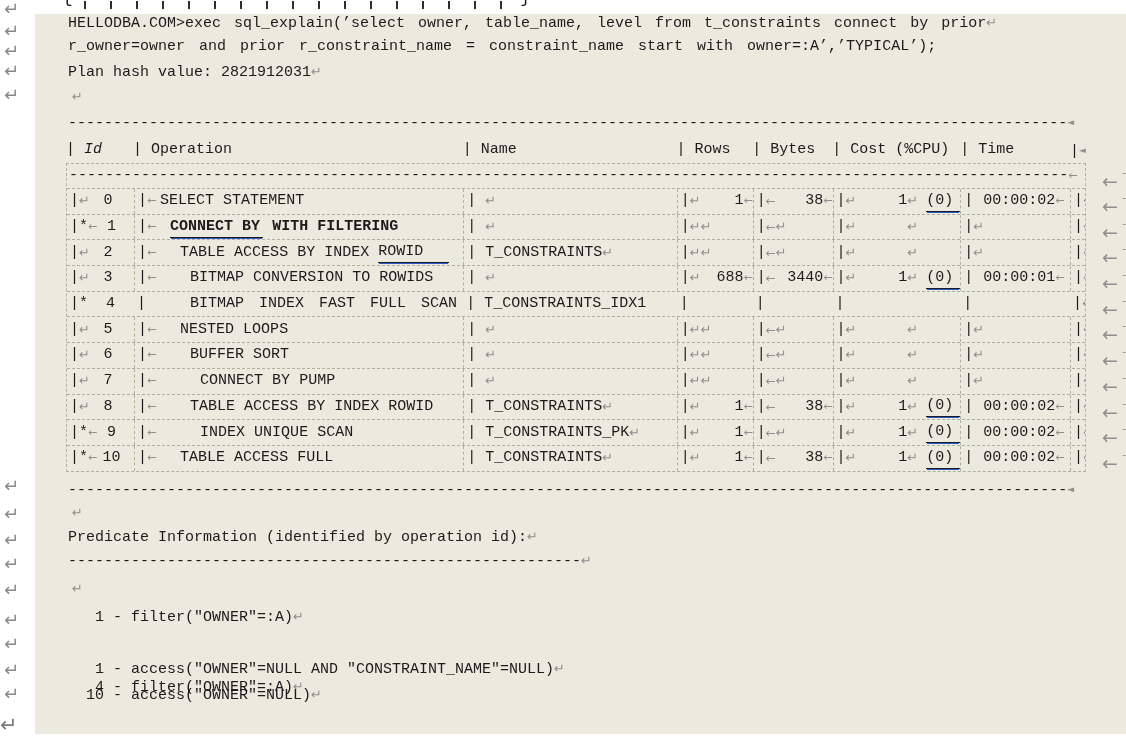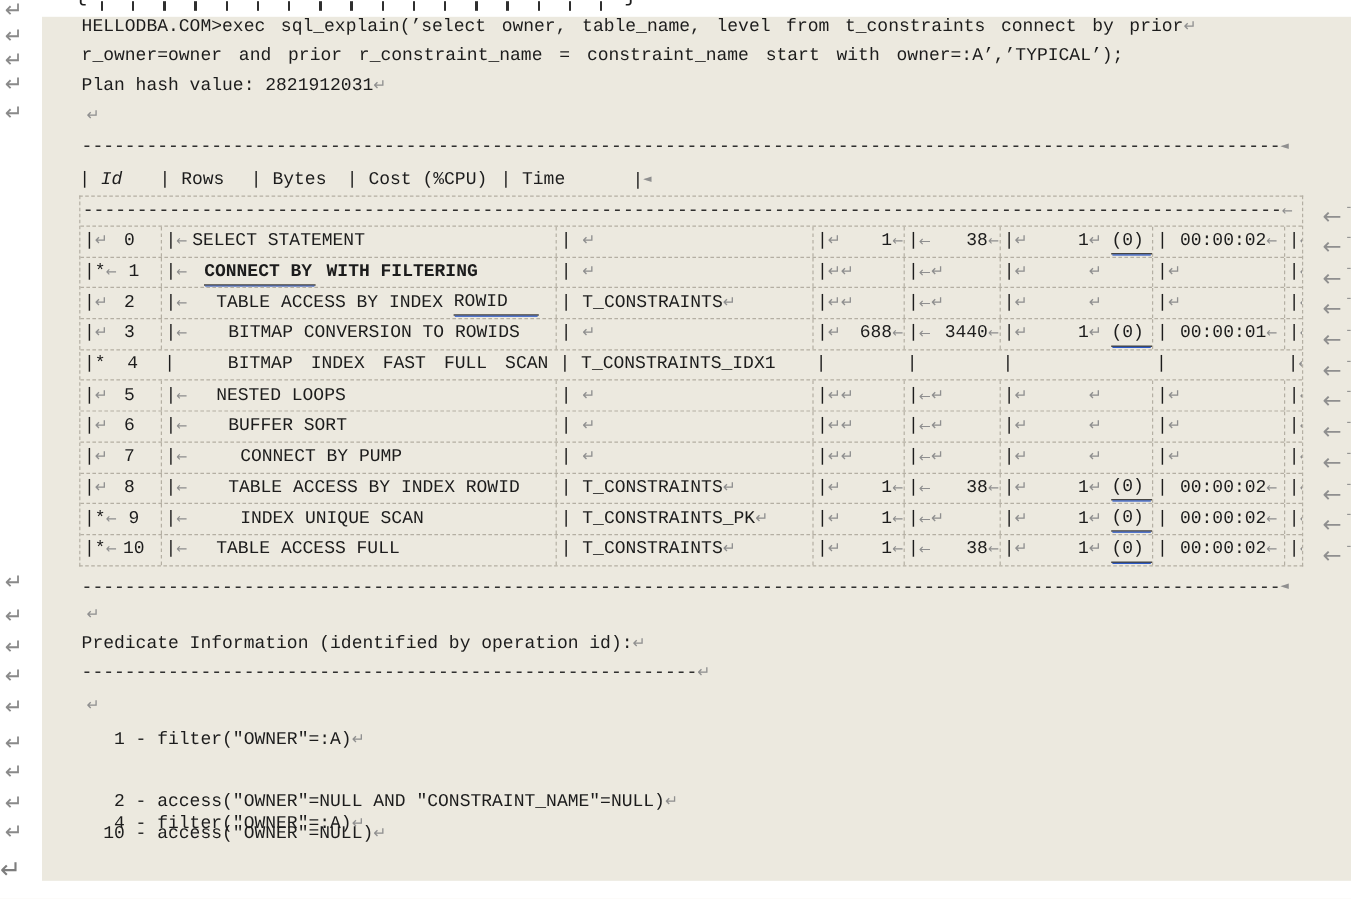--- a/index.html
+++ b/index.html
@@ -79,20 +79,22 @@
 
 <div class="ln just1" style="left:68px;top:11px;"><span>HELLODBA.COM&gt;exec sql_explain(’select owner, table_name, level from t_constraints connect by prior</span><span class="mk mk-ret">↵</span></div>
 <div class="ln just2" style="left:68px;top:35px;"><span>r_owner=owner and prior r_constraint_name = constraint_name start with owner=:A’,’TYPICAL’);</span></div>
 <div class="ln" style="left:68px;top:60px;"><span>Plan hash value: 2821912031</span><span class="mk mk-ret">↵</span></div>
 <div class="ln" style="left:72px;top:85px;"><span class="mk mk-ret">↵</span></div>
 
 <div class="ln" style="left:68px;top:110px;"><span>---------------------------------------------------------------------------------------------------------------</span><span class="mk mk-tri">◄</span></div>
 
 <div class="ln" style="left:66px;top:138px;display:flex;width:1020px;">
   <span style="width:67px;font-style:italic;">| <span>Id</span></span>
+  <span style="width:330px;">| <span>Operation</span></span>
+  <span style="width:214px;">| <span>Name</span></span>
   <span style="width:76px;">| <span>Rows</span></span>
   <span style="width:80px;">| <span>Bytes</span></span>
   <span style="width:128px;">| <span>Cost (%CPU)</span></span>
   <span style="width:110px;">| <span>Time</span></span>
   <span>|<span class="mk mk-tri">◄</span></span>
 </div>
 
 <div class="ptable" id="ptable">
     <div class="trow dashrow"><span>---------------------------------------------------------------------------------------------------------------</span><span class="mk mk-end">←</span><span class="oarr">←</span></div>
     <div class="trow cells"><div class="tcell" style="width: 67px;"><span class="pipe">|</span><span class="mk mk-ret">↵</span><span class="num">0</span></div><div class="tcell" style="width: 330px;"><span class="pipe">|</span><span class="mk mk-end">←</span><span style="width: 4px;"></span><span>SELECT STATEMENT</span></div><div class="tcell" style="width: 214px;"><span class="pipe">|</span><span> </span><span class="mk mk-ret">↵</span></div><div class="tcell" style="width: 76px;"><span class="pipe">|</span><span class="mk mk-ret">↵</span><span class="val">1</span><span class="mk mk-end">←</span></div><div class="tcell" style="width: 80px;"><span class="pipe">|</span><span class="mk mk-left">←</span><span class="val">38</span><span class="mk mk-end">←</span></div><div class="tcell" style="width: 128px;"><span class="pipe">|</span><span class="mk mk-ret">↵</span><span class="val">1</span><span class="mk mk-ret">↵</span><span class="u-blk u-blue" style="margin-left: 8px; padding-right: 7px;">(0)</span></div><div class="tcell" style="width: 110px;"><span class="pipe">|</span><span style="margin-left: 10px;">00:00:02</span><span class="mk mk-end">←</span></div><div class="tcell" style="width: 15px;"><span class="pipe">|</span><span class="mk mk-end">←</span></div><span class="oarr">←</span></div>
@@ -108,14 +110,14 @@
     <div class="trow cells"><div class="tcell" style="width: 67px;"><span class="pipe">|</span><span>*</span><span class="mk mk-end">←</span><span class="num">10</span></div><div class="tcell" style="width: 330px;"><span class="pipe">|</span><span class="mk mk-end">←</span><span style="width: 24px;"></span><span>TABLE ACCESS FULL</span></div><div class="tcell" style="width: 214px;"><span class="pipe">|</span><span> </span><span>T_CONSTRAINTS</span><span class="mk mk-ret">↵</span></div><div class="tcell" style="width: 76px;"><span class="pipe">|</span><span class="mk mk-ret">↵</span><span class="val">1</span><span class="mk mk-end">←</span></div><div class="tcell" style="width: 80px;"><span class="pipe">|</span><span class="mk mk-left">←</span><span class="val">38</span><span class="mk mk-end">←</span></div><div class="tcell" style="width: 128px;"><span class="pipe">|</span><span class="mk mk-ret">↵</span><span class="val">1</span><span class="mk mk-ret">↵</span><span class="u-blk u-blue" style="margin-left: 8px; padding-right: 7px;">(0)</span></div><div class="tcell" style="width: 110px;"><span class="pipe">|</span><span style="margin-left: 10px;">00:00:02</span><span class="mk mk-end">←</span></div><div class="tcell" style="width: 15px;"><span class="pipe">|</span><span class="mk mk-end">←</span></div><span class="oarr">←</span></div>
   </div>
 
 <div class="ln" style="left:68px;top:477px;"><span>---------------------------------------------------------------------------------------------------------------</span><span class="mk mk-tri">◄</span></div>
 <div class="ln" style="left:72px;top:501px;"><span class="mk mk-ret">↵</span></div>
 <div class="ln" style="left:68px;top:525px;"><span>Predicate Information (identified by operation id):</span><span class="mk mk-ret">↵</span></div>
 <div class="ln" style="left:68px;top:549px;"><span>---------------------------------------------------------</span><span class="mk mk-ret">↵</span></div>
 <div class="ln" style="left:72px;top:577px;"><span class="mk mk-ret">↵</span></div>
 <div class="ln" style="left:68px;top:605px;"><span>   1 - filter(″OWNER″=:A)</span><span class="mk mk-ret">↵</span></div>
 <div class="ln" style="left:68px;top:631px;margin-top:44px;"><span>   4 - filter(″OWNER″=:A)</span><span class="mk mk-ret">↵</span></div>
-<div class="ln" style="left:68px;top:657px;"><span>   2 - access(″OWNER″=NULL AND ″CONSTRAINT_NAME″=NULL)</span><span class="mk mk-ret">↵</span></div>
+<div class="ln" style="left:68px;top:657px;"><span>   1 - access(″OWNER″=NULL AND ″CONSTRAINT_NAME″=NULL)</span><span class="mk mk-ret">↵</span></div>
 <div class="ln" style="left:68px;top:683px;"><span>  10 - access(″OWNER″=NULL)</span><span class="mk mk-ret">↵</span></div>
 
 </body></html>

